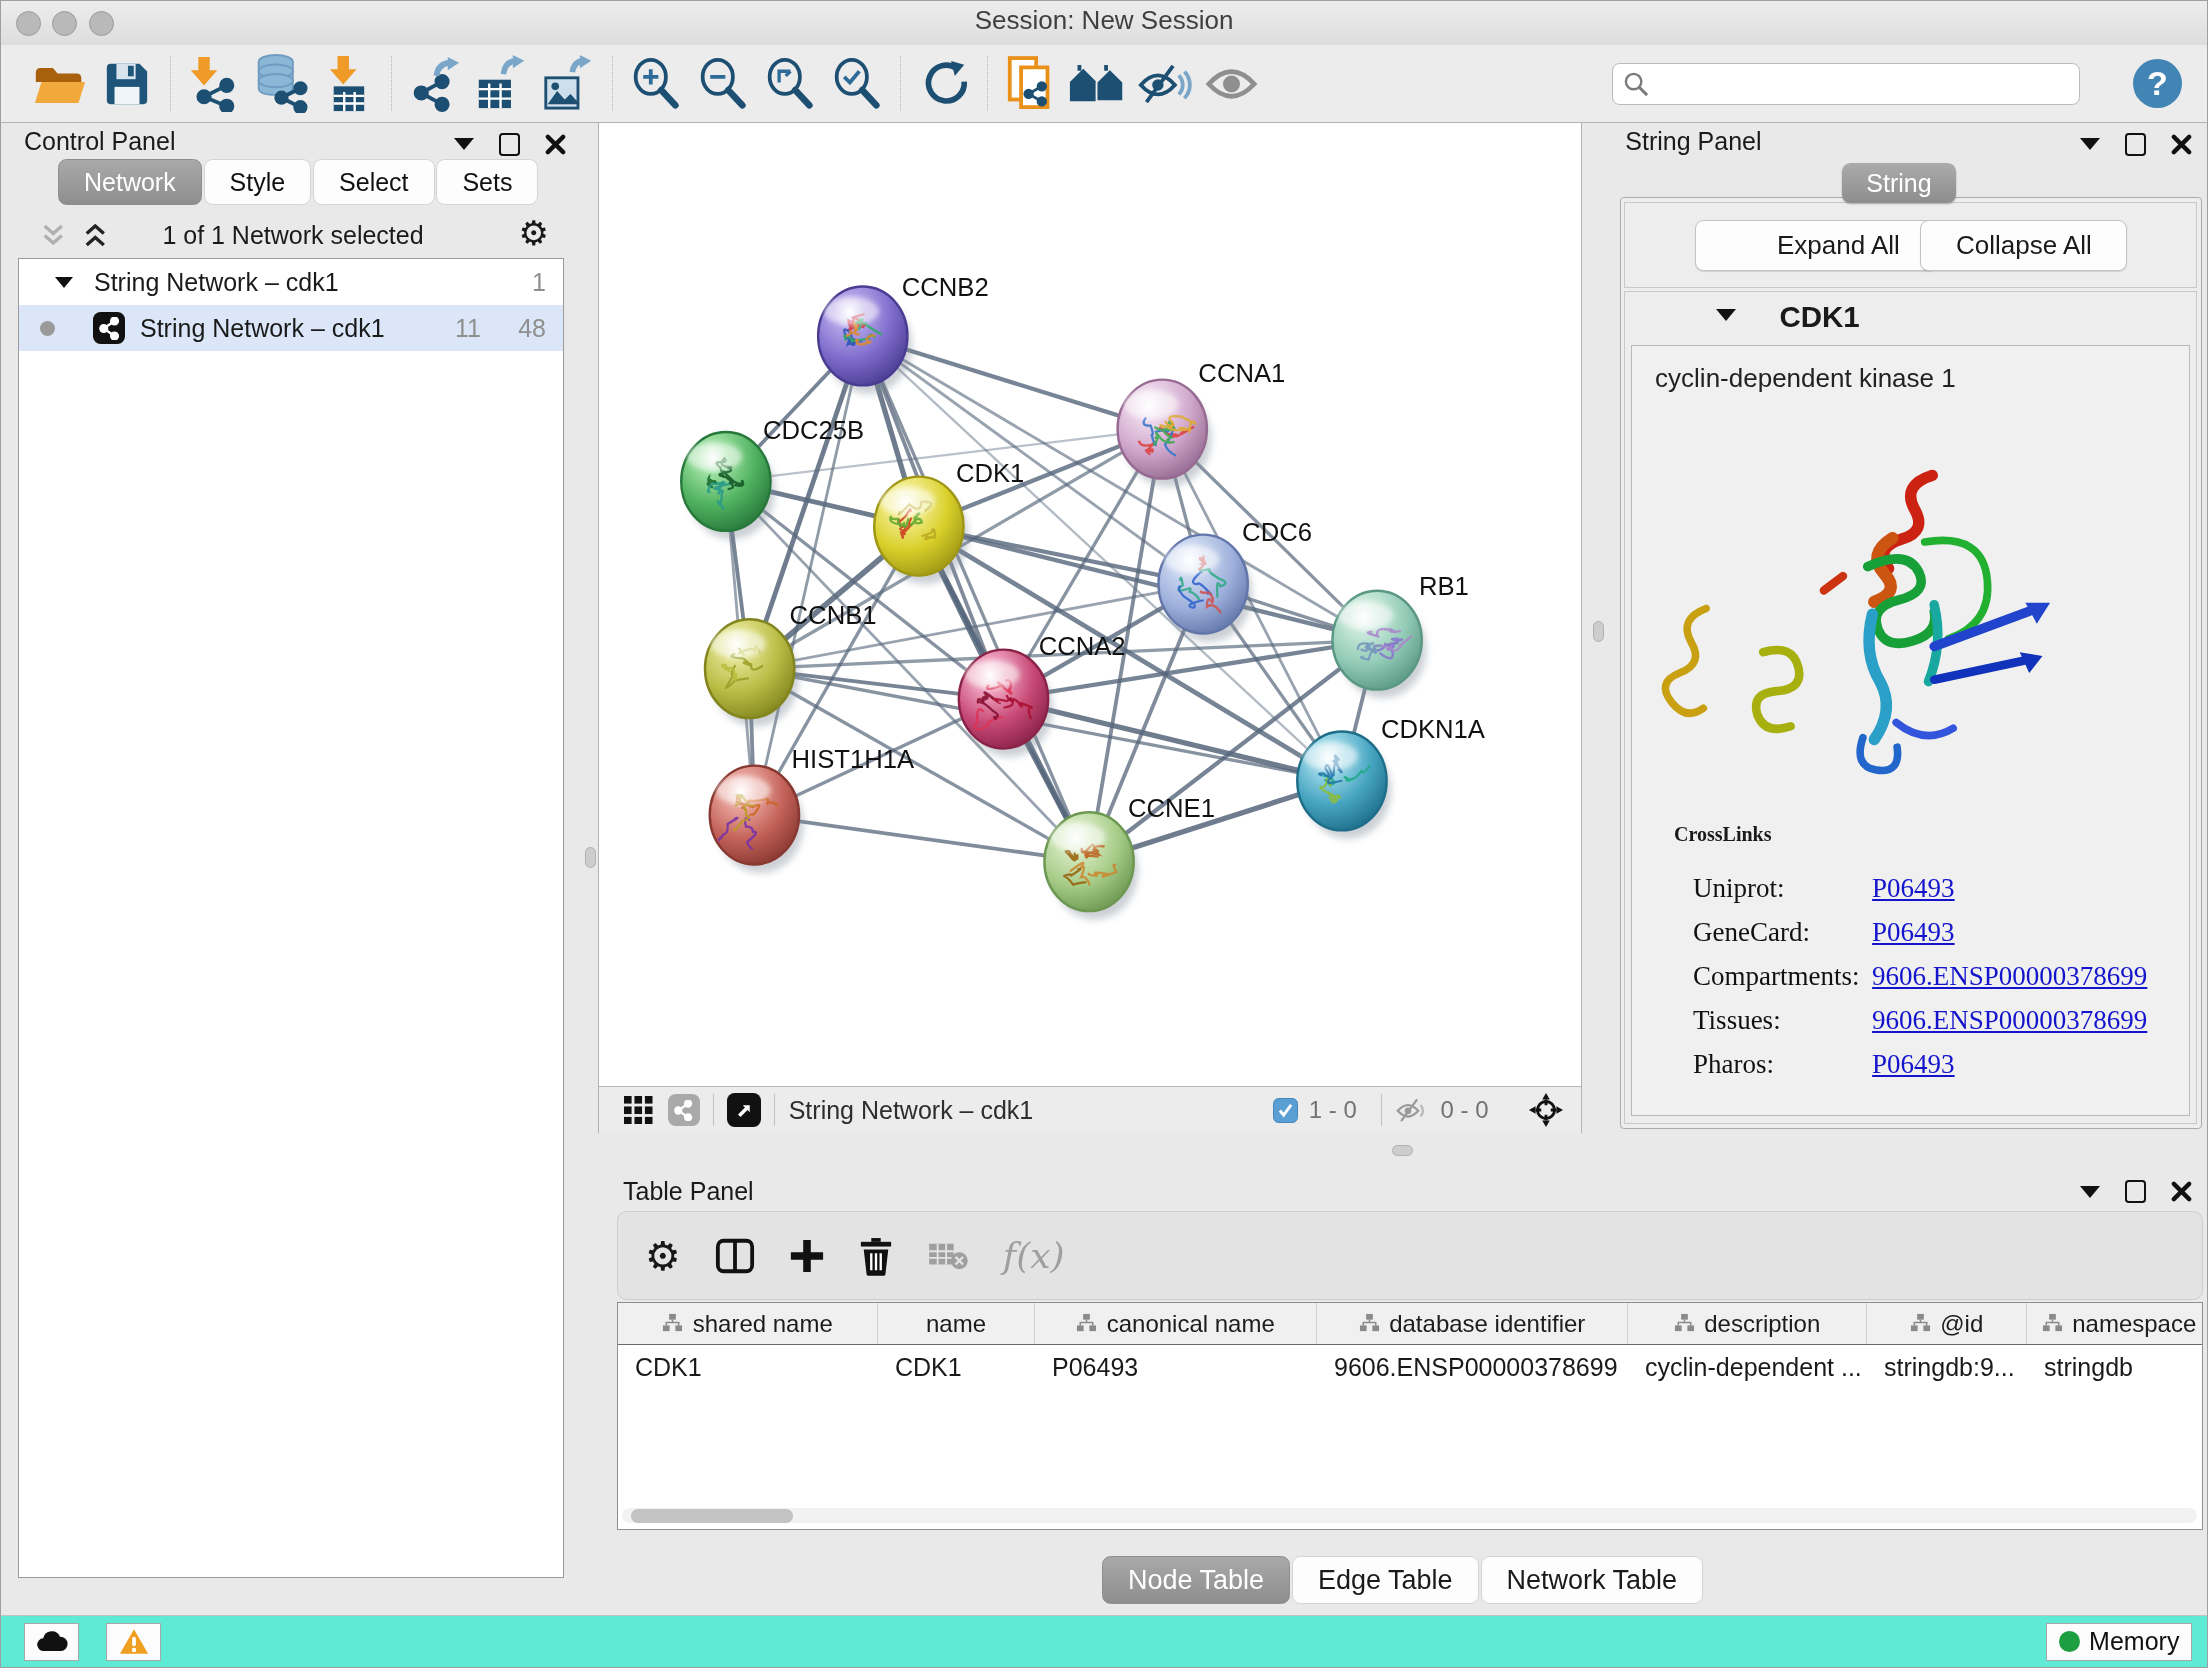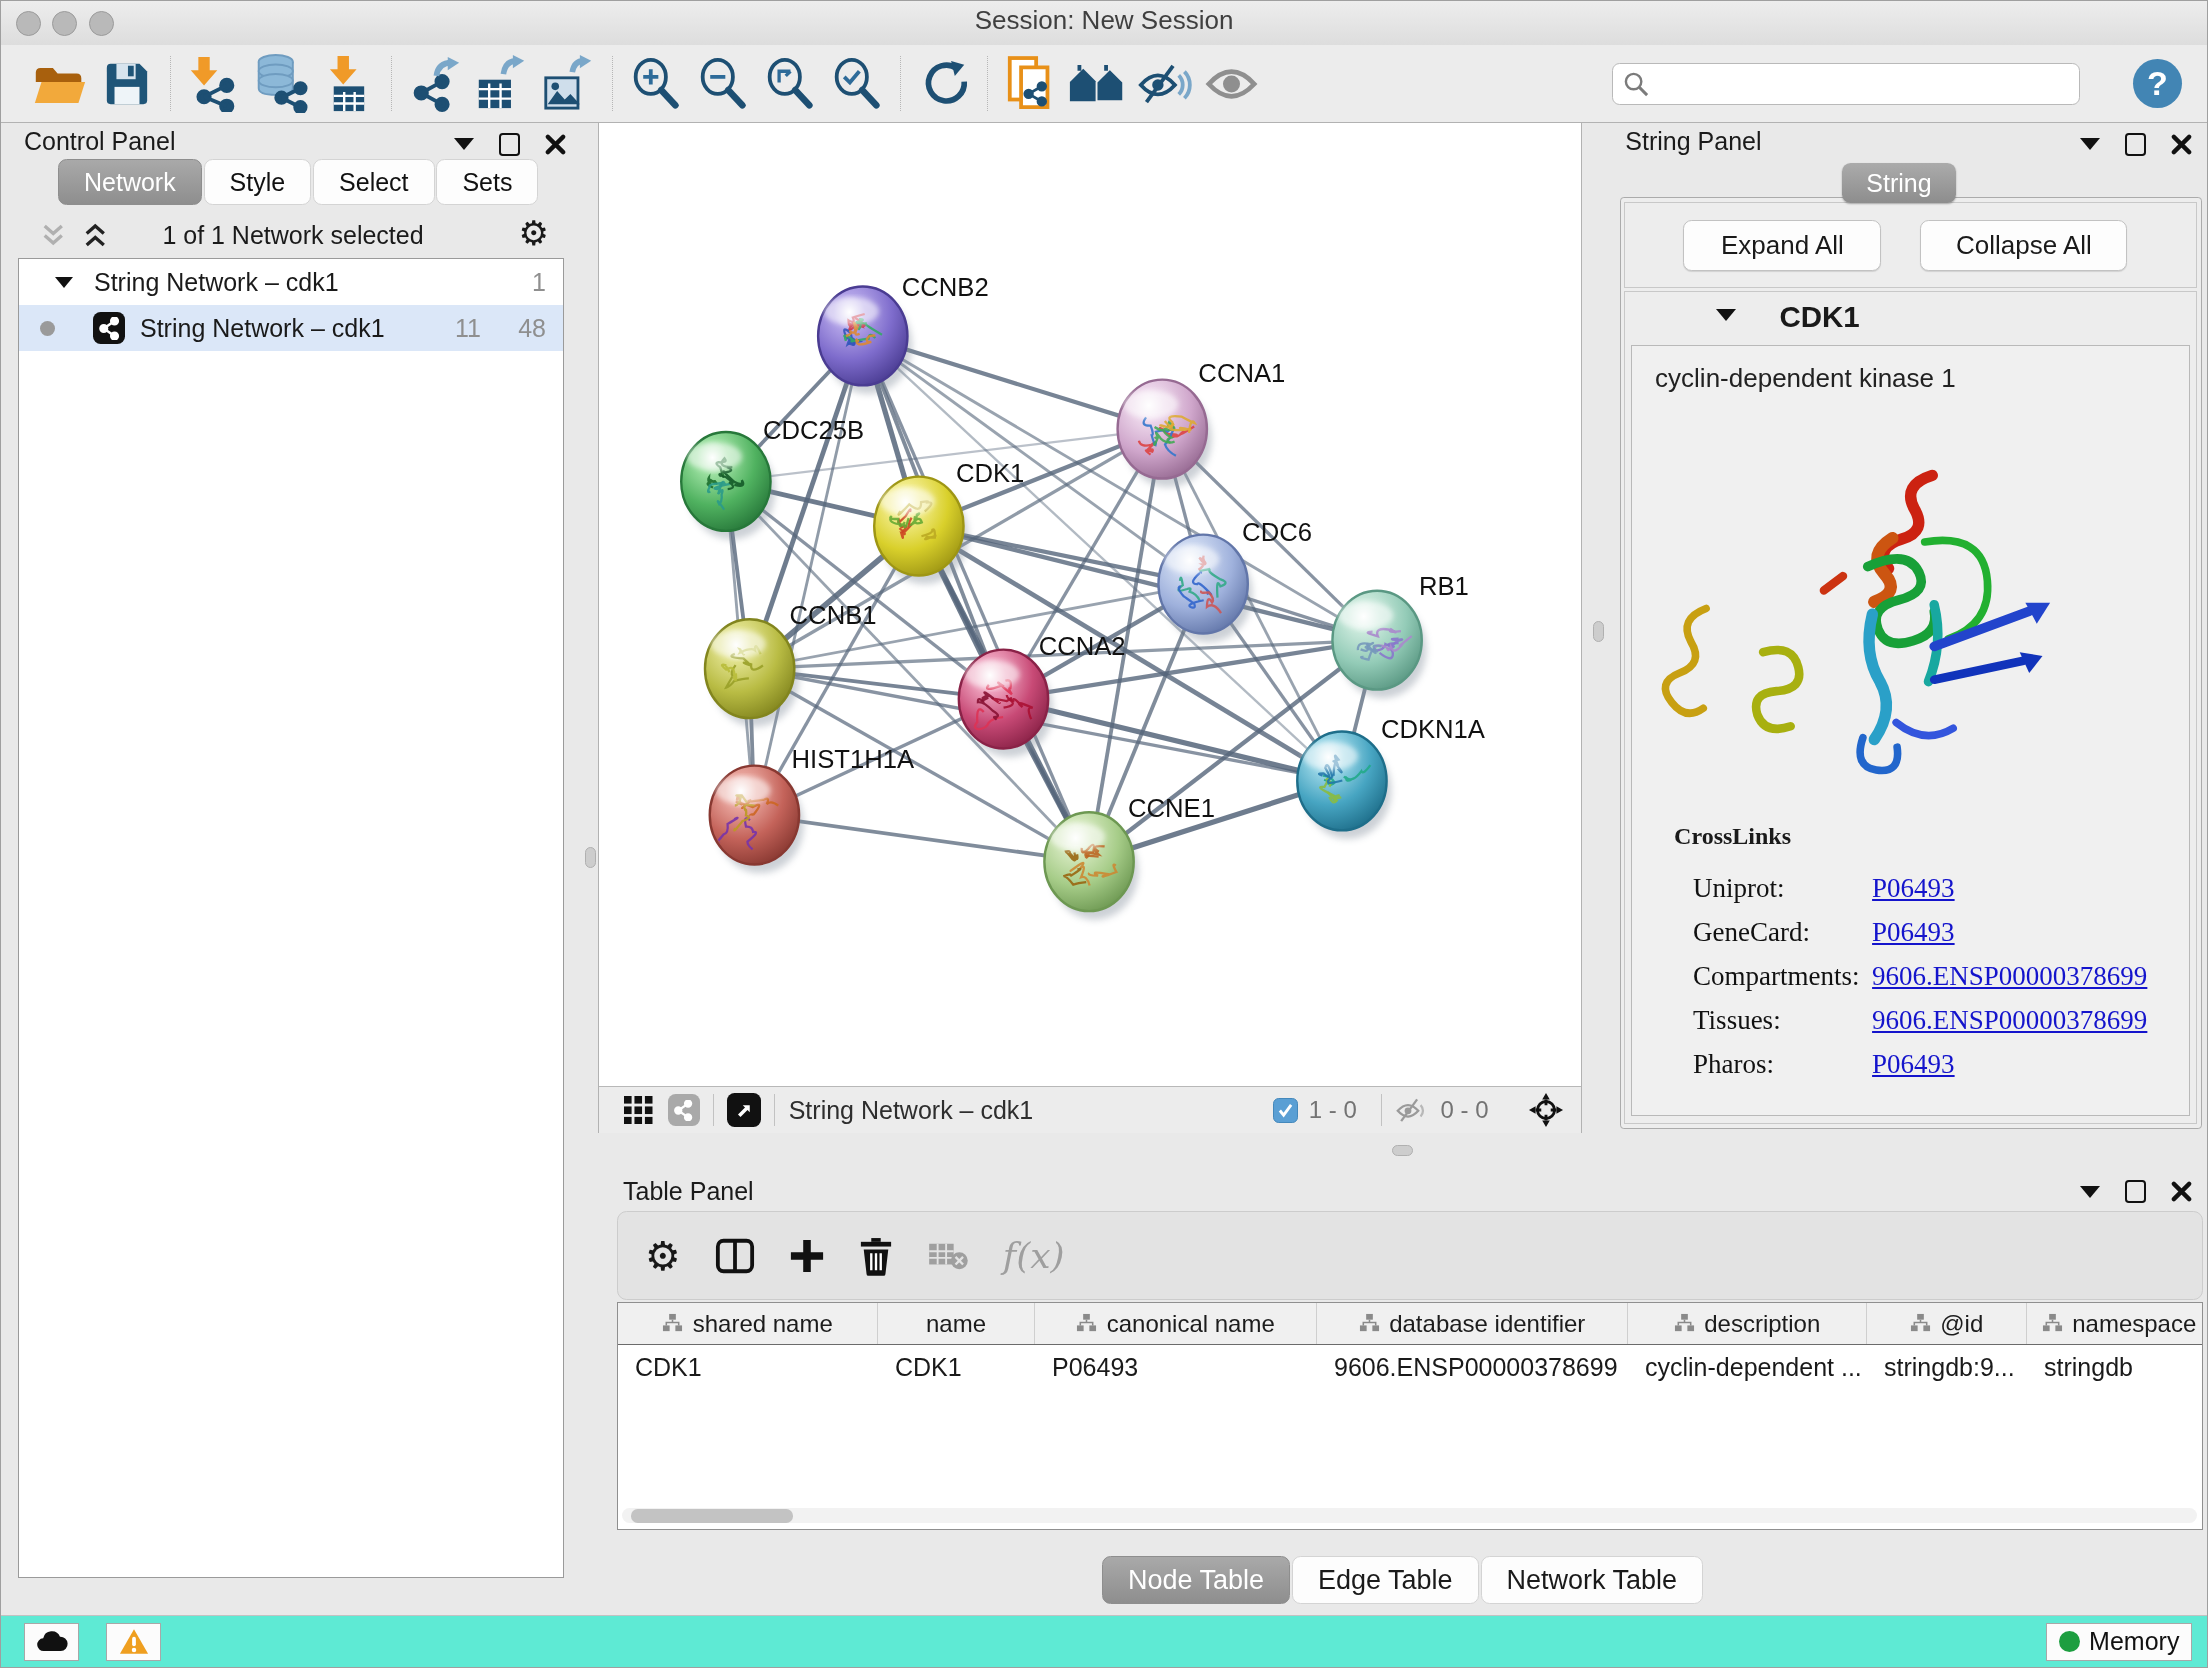--- a/index.html
+++ b/index.html
@@ -70,21 +70,21 @@
   .expand-box{position:absolute;left:3.8px;top:3.8px;right:3.8px;height:86px;border:1.9px solid #c8c8c8;background:#ededed;box-sizing:border-box;}
   .rbtn{position:absolute;top:17px;height:49px;border:1px solid #c2c2c2;border-radius:8.6px;background:#fdfdfd;
      font-size:26px;display:flex;align-items:center;justify-content:center;box-shadow:0 1px 1px rgba(0,0,0,.12);}
   .section-box{position:absolute;left:3.8px;top:93px;right:3.8px;bottom:3.8px;border:1.9px solid #c8c8c8;background:#ededed;box-sizing:border-box;}
   .sec-head{position:absolute;left:0;top:0;right:0;height:51px;}
   .sec-head .ctri{position:absolute;left:91px;top:17px;}
   .gene{position:absolute;left:154px;top:7.6px;font-size:29.5px;font-weight:bold;}
   .sec-inner{position:absolute;left:5.7px;top:53px;right:5.7px;bottom:7.6px;background:#f0f0f0;border:1.9px solid #b9b9b9;box-sizing:border-box;}
   .desc{position:absolute;left:23px;top:17px;font-size:26px;color:#222;}
   #protein{position:absolute;left:15px;top:61px;}
-  .xl-title{position:absolute;left:42px;top:477px;font-size:24px;font-weight:bold;font-family:"Liberation Serif",serif;}
+  .xl-title{position:absolute;left:42px;top:477px;font-size:20px;font-weight:bold;font-family:"Liberation Serif",serif;}
   .xl-rows{position:absolute;left:61px;top:521px;right:19px;}
   .xl-row{height:44px;position:relative;font-family:"Liberation Serif",serif;font-size:27px;}
   .xl-label{position:absolute;left:0;top:5.7px;color:#111;}
   .xl-link{position:absolute;left:179px;top:5.7px;color:#1414cc;text-decoration:underline;white-space:nowrap;}
 
   
   #table-panel{position:absolute;left:597px;top:1168px;width:1611px;height:449px;}
   .tp-toolbar{position:absolute;left:19px;top:42px;width:1586px;height:89px;background:#e3e3e3;
      border:1px solid #cccccc;border-radius:9.5px;display:flex;align-items:center;padding-left:27px;box-sizing:border-box;gap:34px;}
   .fx{font-family:"DejaVu Serif",serif;font-style:italic;font-size:36px;color:#9f9f9f;}
@@ -722,21 +722,21 @@
     <div class="pctrl" style="right:17px;top:9.5px;">
       <span class="ctri"></span>
       <span class="cbox"></span>
       <svg width="21" height="21" viewBox="0 0 22 22">
         <path d="M3 3 L19 19 M19 3 L3 19" stroke="#111" stroke-width="4.5" stroke-linecap="round"></path>
       </svg>
     </div>
     <div class="string-tab">String</div>
     <div class="res-box">
       <div class="expand-box">
-        <div class="rbtn" style="left:58px;width:196px;">Expand All</div>
+        <div class="rbtn" style="left:70px;width:196px;padding-left:44px;">Expand All</div>
         <div class="rbtn" style="left:295px;width:205px;">Collapse All</div>
       </div>
       <div class="section-box">
         <div class="sec-head">
           <span class="ctri"></span>
           <span class="gene">CDK1</span>
         </div>
         <div class="sec-inner">
           <div class="desc">cyclin-dependent kinase 1</div>
           <svg id="protein" width="428" height="382" viewBox="0 0 450 402">

